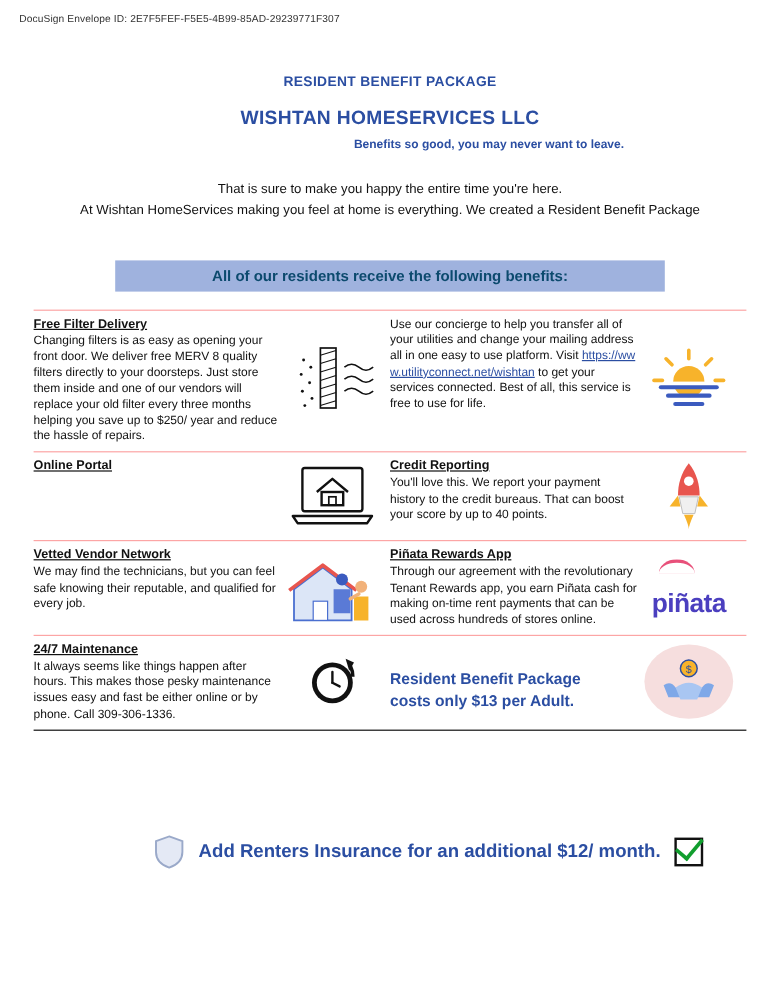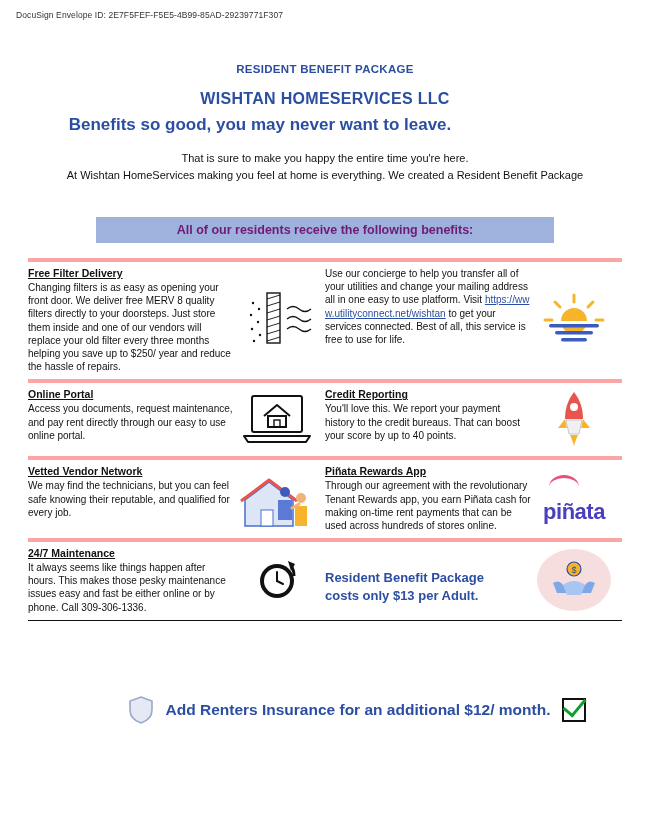--- a/index.html
+++ b/index.html
@@ -51,23 +51,23 @@
     color: #2b4ea2;
     font-size: 11.5px;
     font-weight: bold;
     letter-spacing: 0.3px;
   }
   .tagline {
     position: absolute;
     top: 115px;
     left: 0;
     width: 520px;
-    text-align: center;
-    color: #2b4ea2;
-    font-size: 17px;
+    text-align: right;
+    color: #2b4ea2;
+    font-size: 10px;
     font-weight: bold;
   }
   .intro {
     position: absolute;
     top: 150px;
     left: 0;
     width: 650px;
     text-align: center;
     font-size: 11px;
     line-height: 1.5;
@@ -78,35 +78,35 @@
     top: 217px;
     left: 96px;
     width: 458px;
     height: 26px;
     background: #9fb2de;
     display: flex;
     align-items: center;
     justify-content: center;
   }
   .banner-text {
-    color: #701a75;
+    color: #0c4a6e;
     font-size: 12.5px;
     font-weight: bold;
   }
 
   
   .benefits {
     position: absolute;
     top: 258px;
     left: 28px;
     width: 594px;
   }
   .row {
     display: flex;
-    border-top: 4px solid #fca5a5;
+    border-top: 1px solid #fca5a5;
     padding-top: 5px;
     padding-bottom: 6px;
   }
   .row.last {
     border-bottom: 1px solid #111;
   }
   .cell {
     width: 297px;
     display: flex;
     box-sizing: border-box;
@@ -292,21 +292,20 @@
             <rect x="22" y="47" width="26" height="3.4" rx="1.7" fill="#3b5bbf"></rect>
           </svg>
         </div>
       </div>
     </div>
 
     <div class="row">
       <div class="cell">
         <div class="textcol">
           <div class="b-title">Online Portal</div>
-          <div class="b-body">Access you documents, request maintenance, and pay rent directly through our easy to use online portal.</div>
         </div>
         <div class="artcol">
           <svg class="portal-art" viewBox="0 0 78 62">
             <rect x="14" y="8" width="50" height="36" rx="2" fill="none" stroke="#111" stroke-width="2"></rect>
             <path d="M6 48 h66 l-4 6 H10 Z" fill="none" stroke="#111" stroke-width="2" stroke-linejoin="round"></path>
             <path d="M26 28 l13 -11 l13 11" fill="none" stroke="#111" stroke-width="2" stroke-linejoin="round"></path>
             <rect x="30" y="28" width="18" height="11" fill="none" stroke="#111" stroke-width="2"></rect>
             <rect x="36" y="32" width="6" height="7" fill="none" stroke="#111" stroke-width="1.4"></rect>
           </svg>
         </div>

